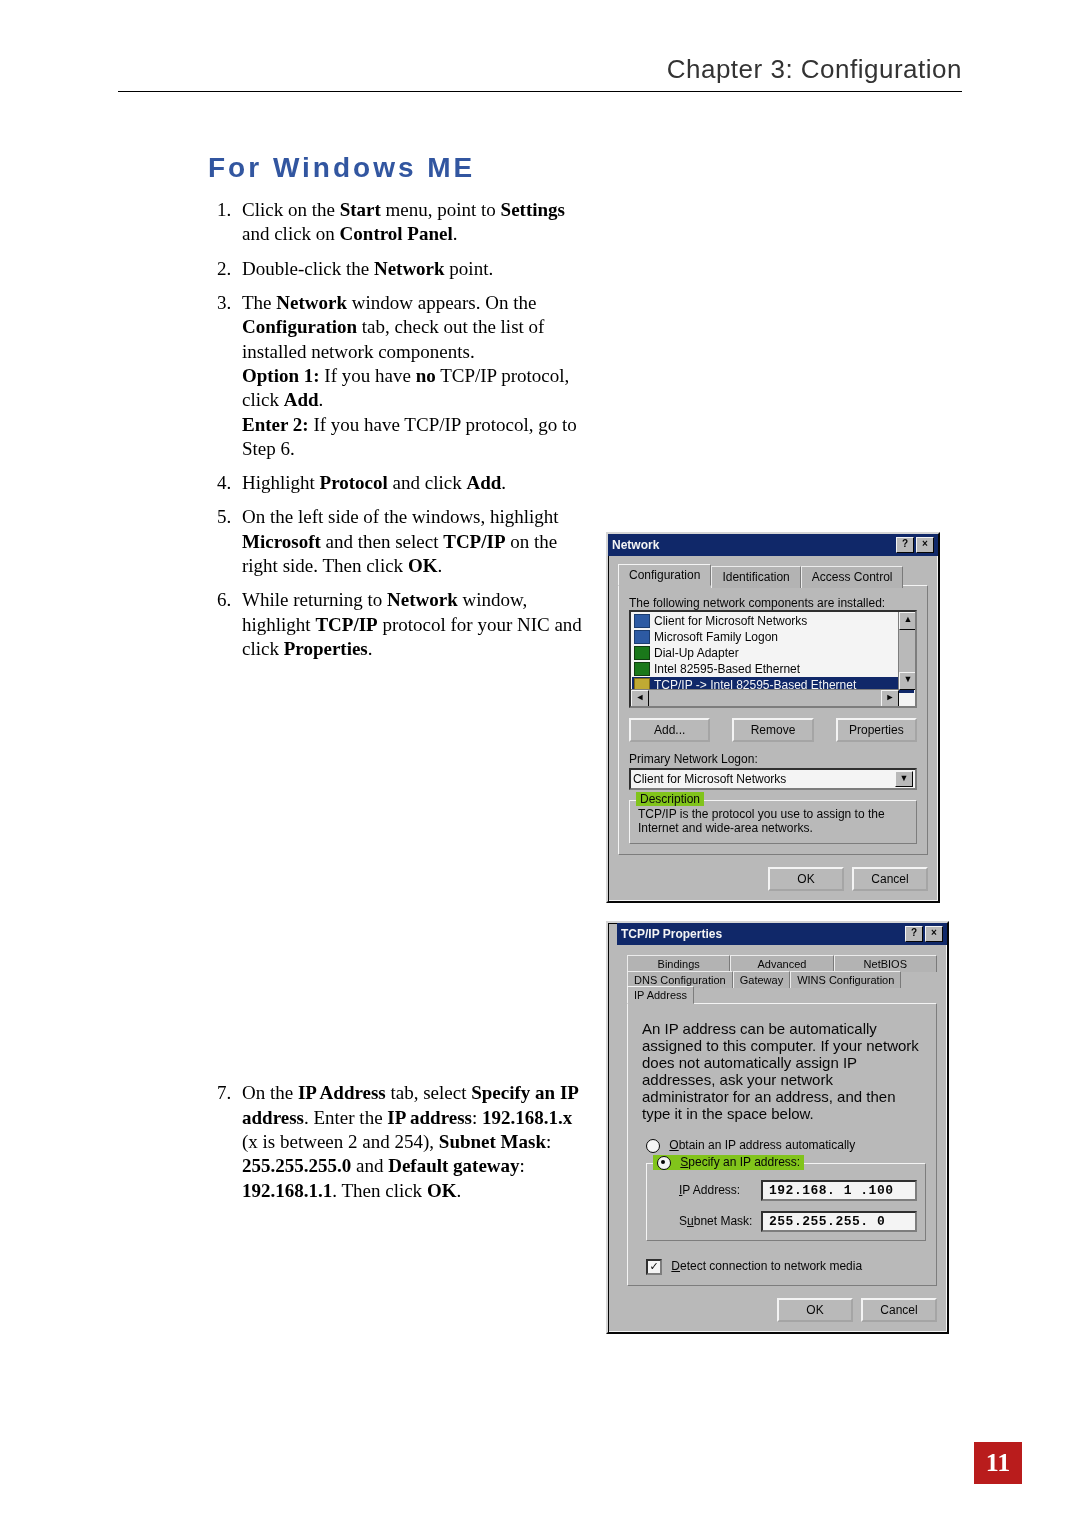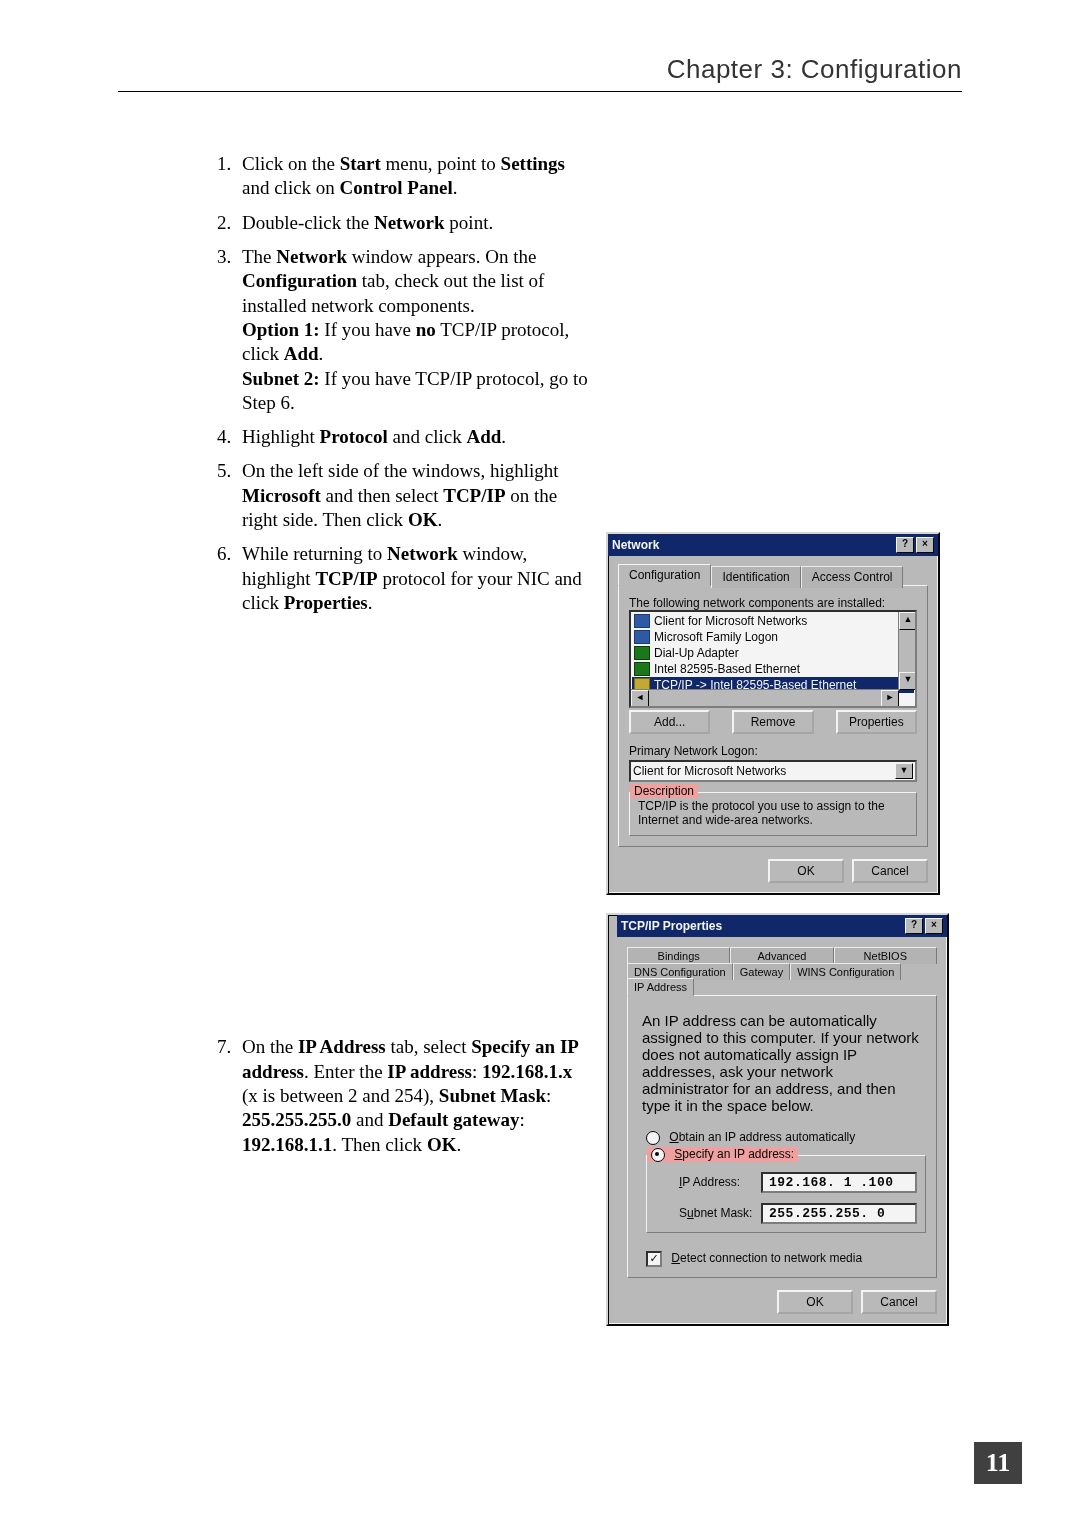--- a/index.html
+++ b/index.html
@@ -66,21 +66,21 @@
     padding-left: 6px;
   }
   .gap-step-6 { margin-top: 0; }
   .gap-step-7 { margin-top: 420px; }
   .pagenum {
     position: absolute;
     right: 58px;
     bottom: 44px;
     width: 48px;
     height: 42px;
-    background: #404040;
+    background: #b91c1c;
     color: #fff;
     font-family: "Times New Roman", serif;
     font-weight: 700;
     font-size: 26px;
     display: flex;
     align-items: center;
     justify-content: center;
   }
 
   
@@ -201,21 +201,21 @@
   .sbtn {
     width: 16px; height: 16px;
     background: #c0c0c0;
     border: 1px solid #000;
     border-top-color:#fff; border-left-color:#fff;
     font-size: 9px; text-align: center; line-height: 12px;
   }
   .btnrow {
     display: flex;
     justify-content: space-between;
-    margin-top: 2px;
+    margin-top: 10px;
     gap: 22px;
   }
   .btn {
     flex: 1;
     text-align: center;
     padding: 3px 0;
     border: 2px outset #fff;
     background: #c0c0c0;
     font-size: 12px;
     min-width: 70px;
@@ -245,22 +245,22 @@
   .groupbox {
     border: 1px solid #808080;
     border-top-color: #fff;
     border-left-color: #fff;
     padding: 6px 8px 8px 8px;
     margin-top: 10px;
     position: relative;
   }
   .grouplabel {
     position: absolute;
-    top: -9px; left: 0;
-    background: #fca5a5;
+    top: -9px; left: 6px;
+    background: #84cc16;
     padding: 0 4px;
     font-size: 12px;
   }
   .footerbtns {
     display: flex;
     justify-content: flex-end;
     gap: 8px;
     margin-top: 12px;
   }
   .footerbtns .btn { flex: 0 0 72px; }
@@ -326,35 +326,36 @@
 <body>
 
 <div class="page">
 
   <div class="runhead">Chapter 3: Configuration</div>
   <hr class="rule">
 
   <div class="content">
 
     <div class="leftcol">
+      <h2 class="section-title">For Windows ME</h2>
 
       <ol class="steps">
 
         <li>
           <span>Click on the </span><b>Start</b><span> menu, point to </span><b>Settings</b><span> and click on </span><b>Control Panel</b><span>.</span>
         </li>
 
         <li>
           <span>Double-click the </span><b>Network</b><span> point.</span>
         </li>
 
         <li>
           <span>The </span><b>Network</b><span> window appears. On the </span><b>Configuration</b><span> tab, check out the list of installed network components.</span><br>
           <b>Option 1:</b><span> If you have </span><b>no</b><span> TCP/IP protocol, click </span><b>Add</b><span>.</span><br>
-          <b>Subnet 2:</b><span> If you have TCP/IP protocol, go to Step 6.</span>
+          <b>Enter 2:</b><span> If you have TCP/IP protocol, go to Step 6.</span>
         </li>
 
         <li>
           <span>Highlight </span><b>Protocol</b><span> and click </span><b>Add</b><span>.</span>
         </li>
 
         <li>
           <span>On the left side of the windows, highlight </span><b>Microsoft</b><span> and then select </span><b>TCP/IP</b><span> on the right side. Then click </span><b>OK</b><span>.</span>
         </li>
 

